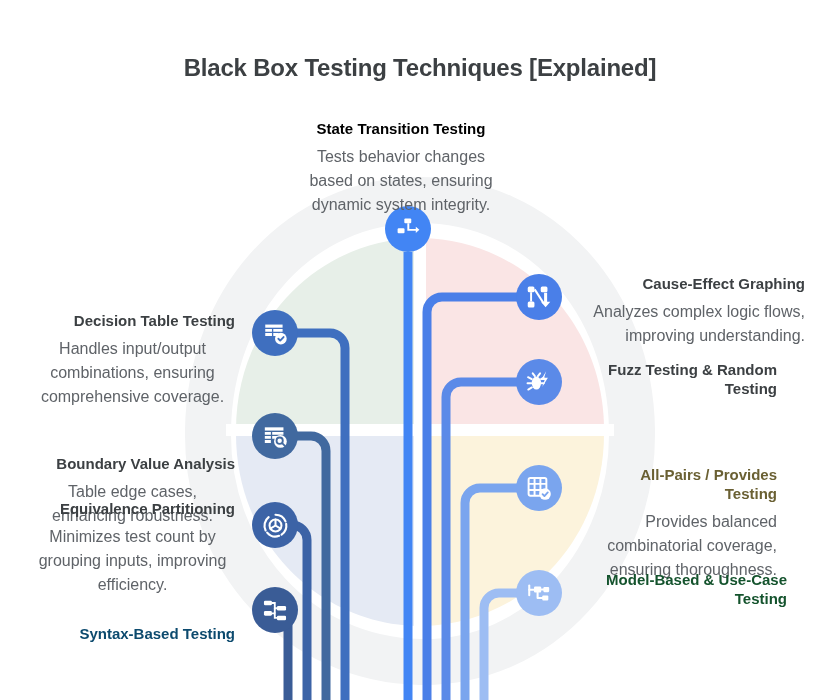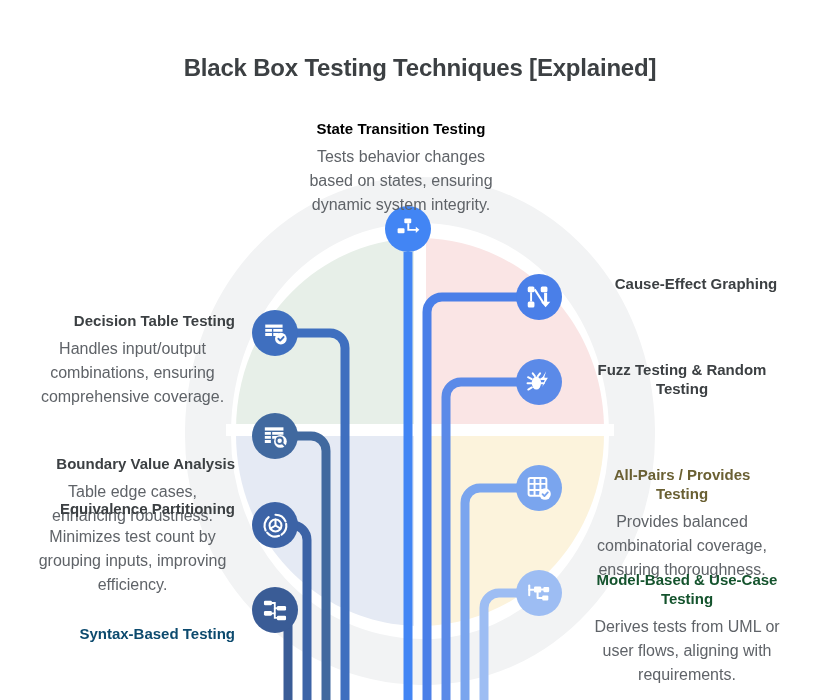--- a/index.html
+++ b/index.html
@@ -41,21 +41,21 @@
   .item .hd{
     font-size:15px;font-weight:bold;color:#000000;line-height:1.28;
     margin:0 0 7px 0;
   }
   .item .bd{
     font-size:16px;color:#5f6368;line-height:1.5;margin:0;
   }
   .left-item{text-align:right;}
   .left-item .hd{}
   .left-item .bd{text-align:center;}
-  .right-item{text-align:center;}
+  .right-item{text-align:right;}
   .center-item{text-align:center;}
   .center-item .hd{text-align:center;}
   .center-item .bd{text-align:center;}
 </style>
 </head>
 <body>
 
 <div id="stage">
 
   <svg id="bg" viewBox="0 0 840 700">
@@ -250,29 +250,29 @@
     <p class="hd" style="color: rgb(60, 64, 67);">Equivalence Partitioning</p>
     <p class="bd">Minimizes test count by grouping inputs, improving efficiency.</p>
   </div>
 
   <div class="item left-item" style="left:30px;top:584px;width:205px;">
     <p class="hd" style="color: #0c4a6e; margin-top: 40px;">Syntax-Based Testing</p>
   </div>
 
   <div class="item right-item" style="left:587px;top:274px;width:218px;">
     <p class="hd" style="color: rgb(60, 64, 67);">Cause-Effect Graphing</p>
+    <p class="bd">Analyzes complex logic flows, improving understanding.</p>
   </div>
 
   <div class="item right-item" style="left:587px;top:360px;width:190px;">
     <p class="hd" style="color: rgb(60, 64, 67);">Fuzz Testing &amp; Random Testing</p>
   </div>
 
   <div class="item right-item" style="left:587px;top:465px;width:190px;">
     <p class="hd" style="color: rgb(106, 96, 51);">All-Pairs / Provides Testing</p>
     <p class="bd">Provides balanced combinatorial coverage, ensuring thoroughness.</p>
   </div>
 
   <div class="item right-item" style="left:587px;top:570px;width:200px;">
     <p class="hd" style="color: #14532d;">Model-Based &amp; Use-Case Testing</p>
-    <p class="bd">Derives tests from UML or user flows, aligning with requirements.</p>
   </div>
 
 </div>
 
 </body></html>

